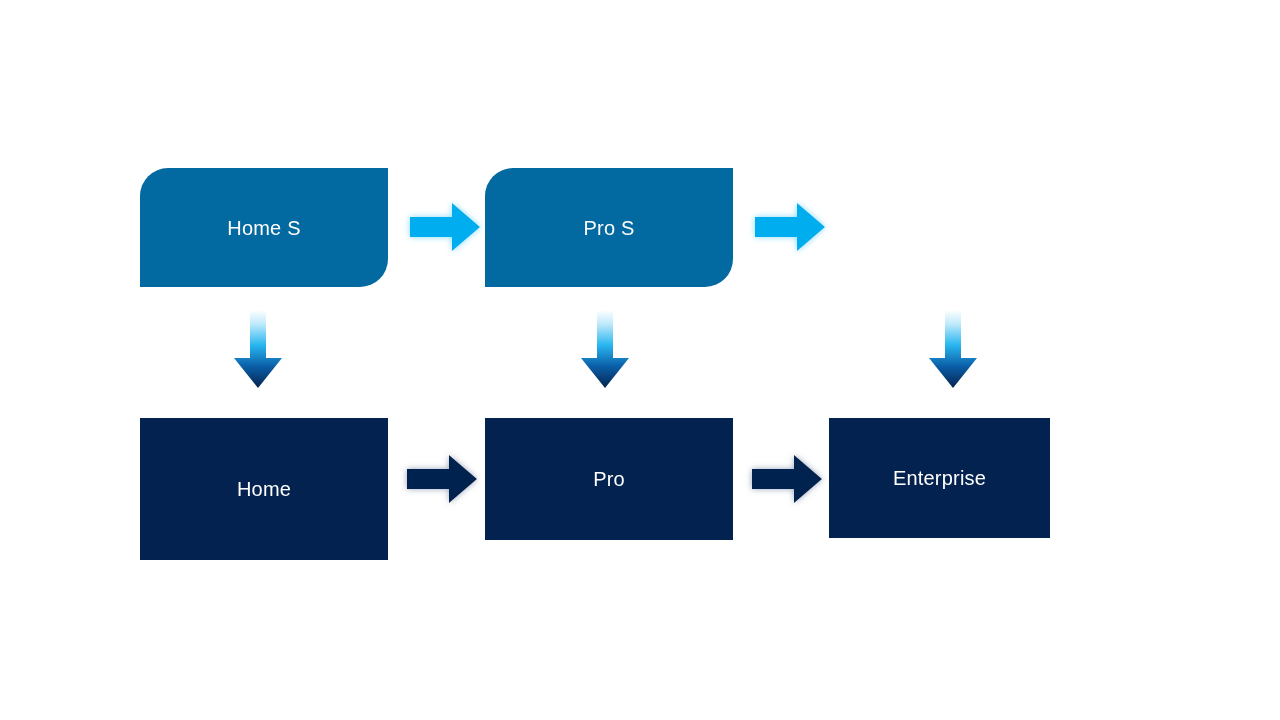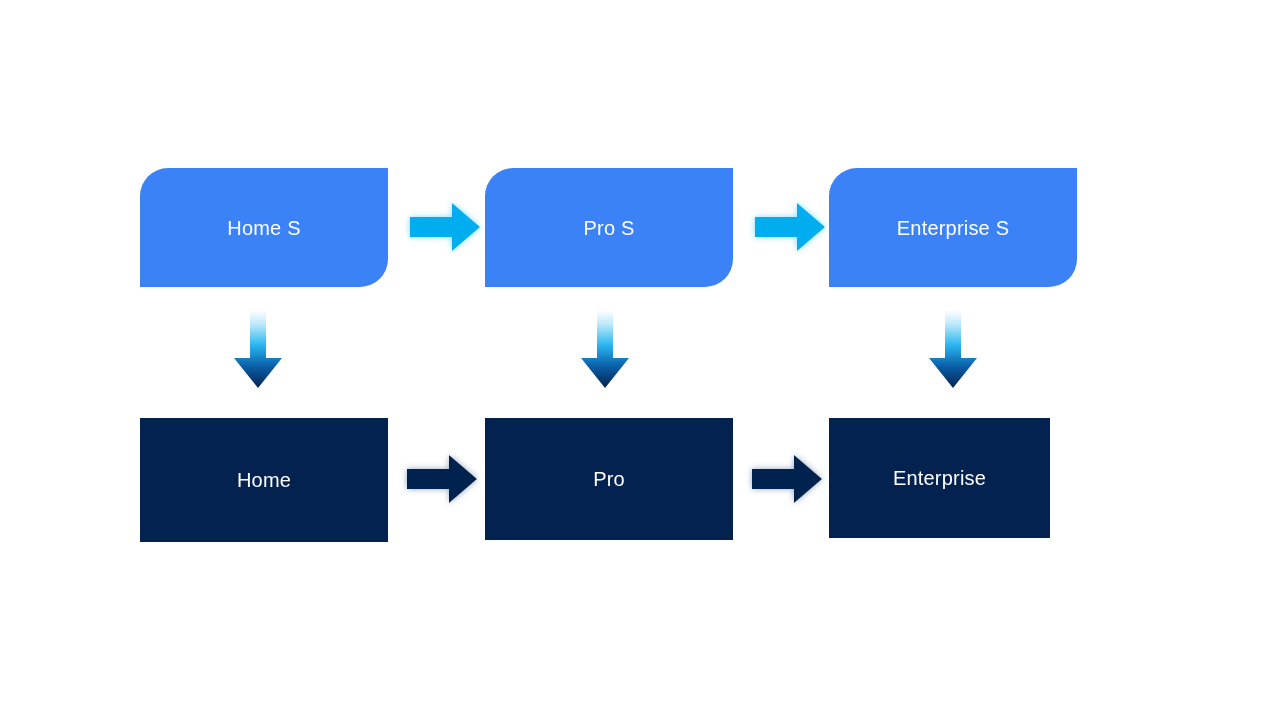--- a/index.html
+++ b/index.html
@@ -36,21 +36,21 @@
     font-size: 20px;
     font-weight: 400;
     letter-spacing: 0.2px;
     line-height: 1.2;
     white-space: nowrap;
     text-align: center;
   }
 
   
   .node-light {
-    background: #3b82f6;
+    background: #0369a1;
     border-radius: 28px 0 28px 0;
   }
 
   
   .node-dark {
     background: #04224F;
   }
 
   
   .arrow {
@@ -68,23 +68,20 @@
 <div id="canvas">
 
   <div class="node node-light" style="left:140px; top:168px; width:248px; height:119px;">
     <span class="node-label">Home S</span>
   </div>
 
   <div class="node node-light" style="left:485px; top:168px; width:248px; height:119px;">
     <span class="node-label">Pro S</span>
   </div>
 
-  <div class="node node-light" style="left:829px; top:168px; width:248px; height:119px;">
-    <span class="node-label">Enterprise S</span>
-  </div>
 
   <div class="arrow" style="left:408px; top:200px; width:74px; height:54px;">
     <svg width="74" height="54" viewBox="0 0 74 54" xmlns="http://www.w3.org/2000/svg">
       <defs>
         <filter id="glowLightA" x="-60%" y="-60%" width="220%" height="220%">
           <feDropShadow dx="0" dy="0" stdDeviation="3.2" flood-color="#7FD8FA" flood-opacity="0.95"></feDropShadow>
         </filter>
       </defs>
       <path d="M2,17 L44,17 L44,3 L72,27 L44,51 L44,37 L2,37 Z" fill="#00AEEF" filter="url(#glowLightA)"></path>
     </svg>
@@ -139,21 +136,21 @@
           <stop offset="18%" stop-color="#BFE9FB"></stop>
           <stop offset="45%" stop-color="#29B6F0"></stop>
           <stop offset="72%" stop-color="#0A5FA8"></stop>
           <stop offset="100%" stop-color="#062350"></stop>
         </linearGradient>
       </defs>
       <path d="M20,0 L36,0 L36,48 L52,48 L28,78 L4,48 L20,48 Z" fill="url(#gradDownC)"></path>
     </svg>
   </div>
 
-  <div class="node node-dark" style="left:140px; top:418px; width:248px; height:124px;">
+  <div class="node node-dark" style="left:140px; top:418px; width:248px; height:142px;">
     <span class="node-label">Home</span>
   </div>
 
   <div class="node node-dark" style="left:485px; top:418px; width:248px; height:122px;">
     <span class="node-label">Pro</span>
   </div>
 
   <div class="node node-dark" style="left:829px; top:418px; width:221px; height:120px;">
     <span class="node-label">Enterprise</span>
   </div>

